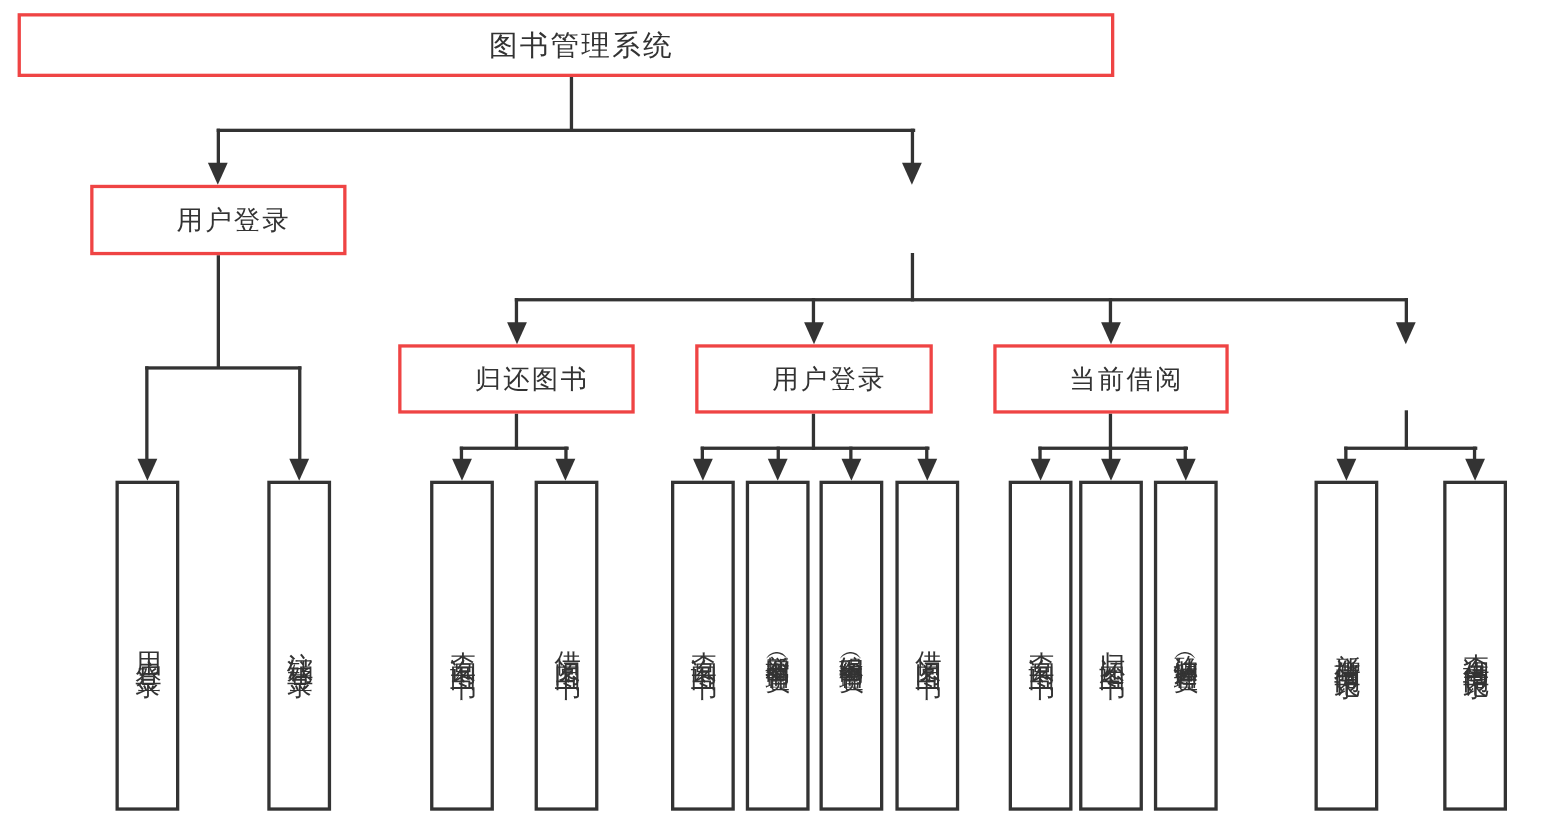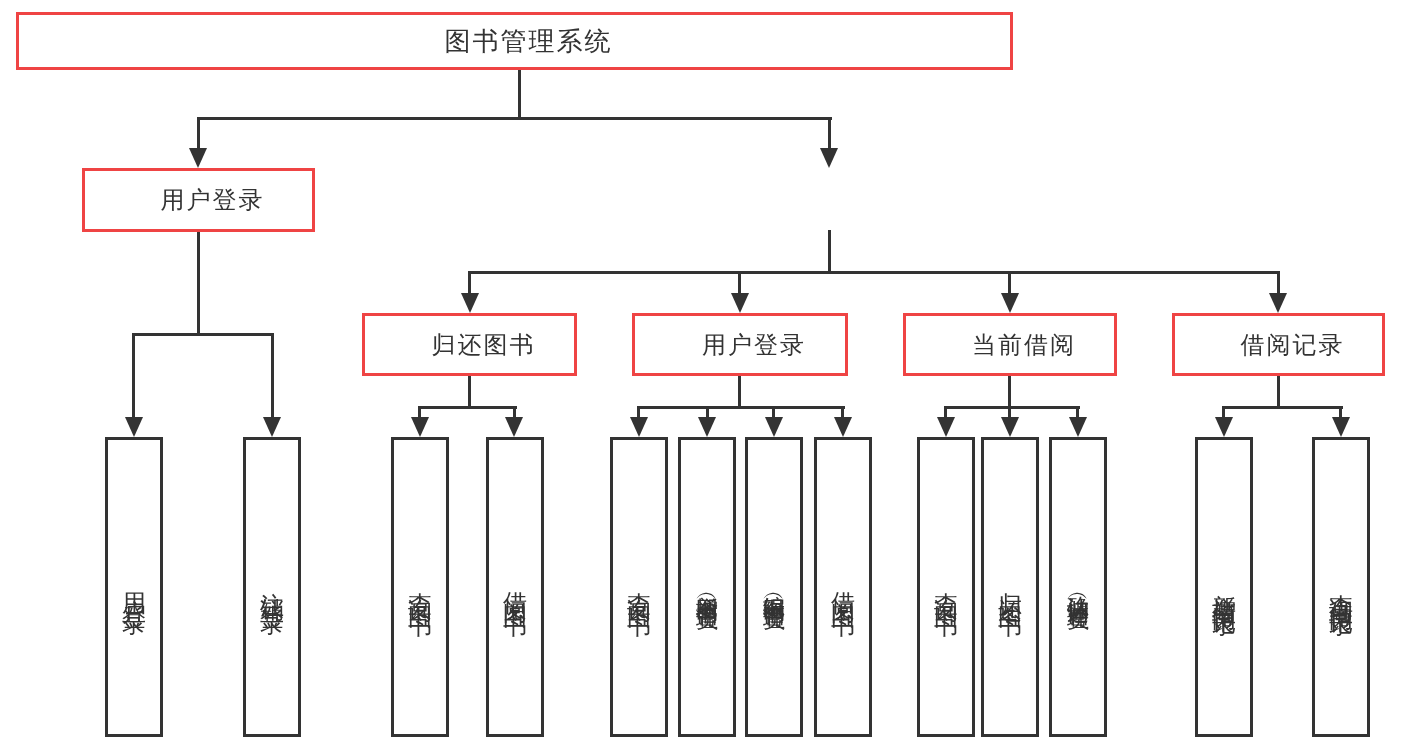--- a/index.html
+++ b/index.html
@@ -107,21 +107,20 @@
 
   <div class="hbox" style="left:82px;top:168px;width:233px;height:64px;">用户登录</div>
 
 
   <div class="hbox" style="left:362px;top:313px;width:215px;height:63px;">归还图书</div>
 
   <div class="hbox" style="left:632px;top:313px;width:216px;height:63px;">用户登录</div>
 
   <div class="hbox" style="left:903px;top:313px;width:214px;height:63px;">当前借阅</div>
 
-  <div class="hbox" style="left:1172px;top:313px;width:213px;height:63px;">借阅记录</div>
 
   <div class="vbox" style="left:105px;">
     <span class="vtext">用户登录</span>
   </div>
   <div class="vbox" style="left:243px;">
     <span class="vtext">注销登录</span>
   </div>
 
   <div class="vbox" style="left:391px;">
     <span class="vtext">查询图书</span>

